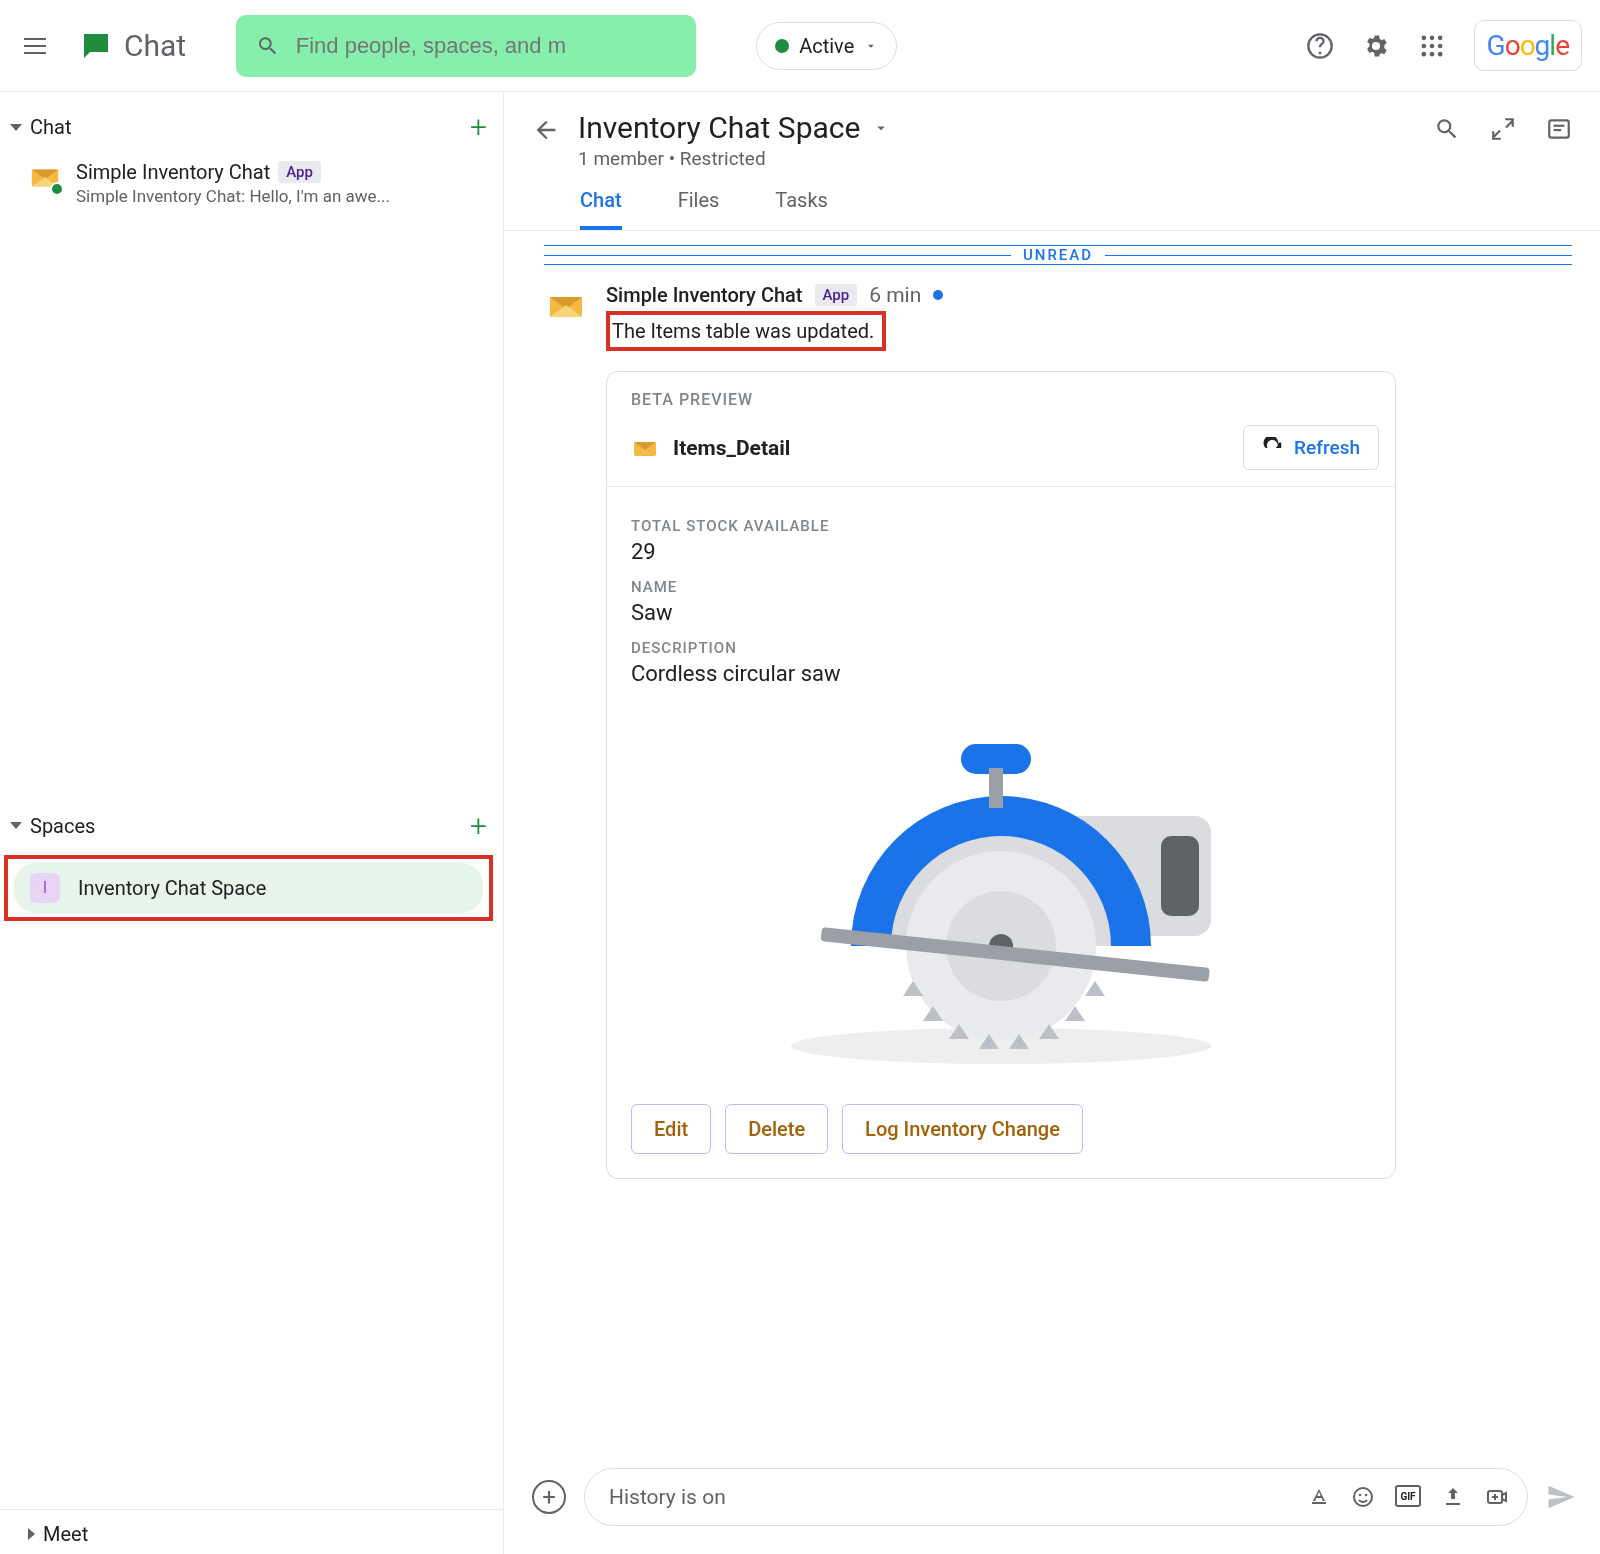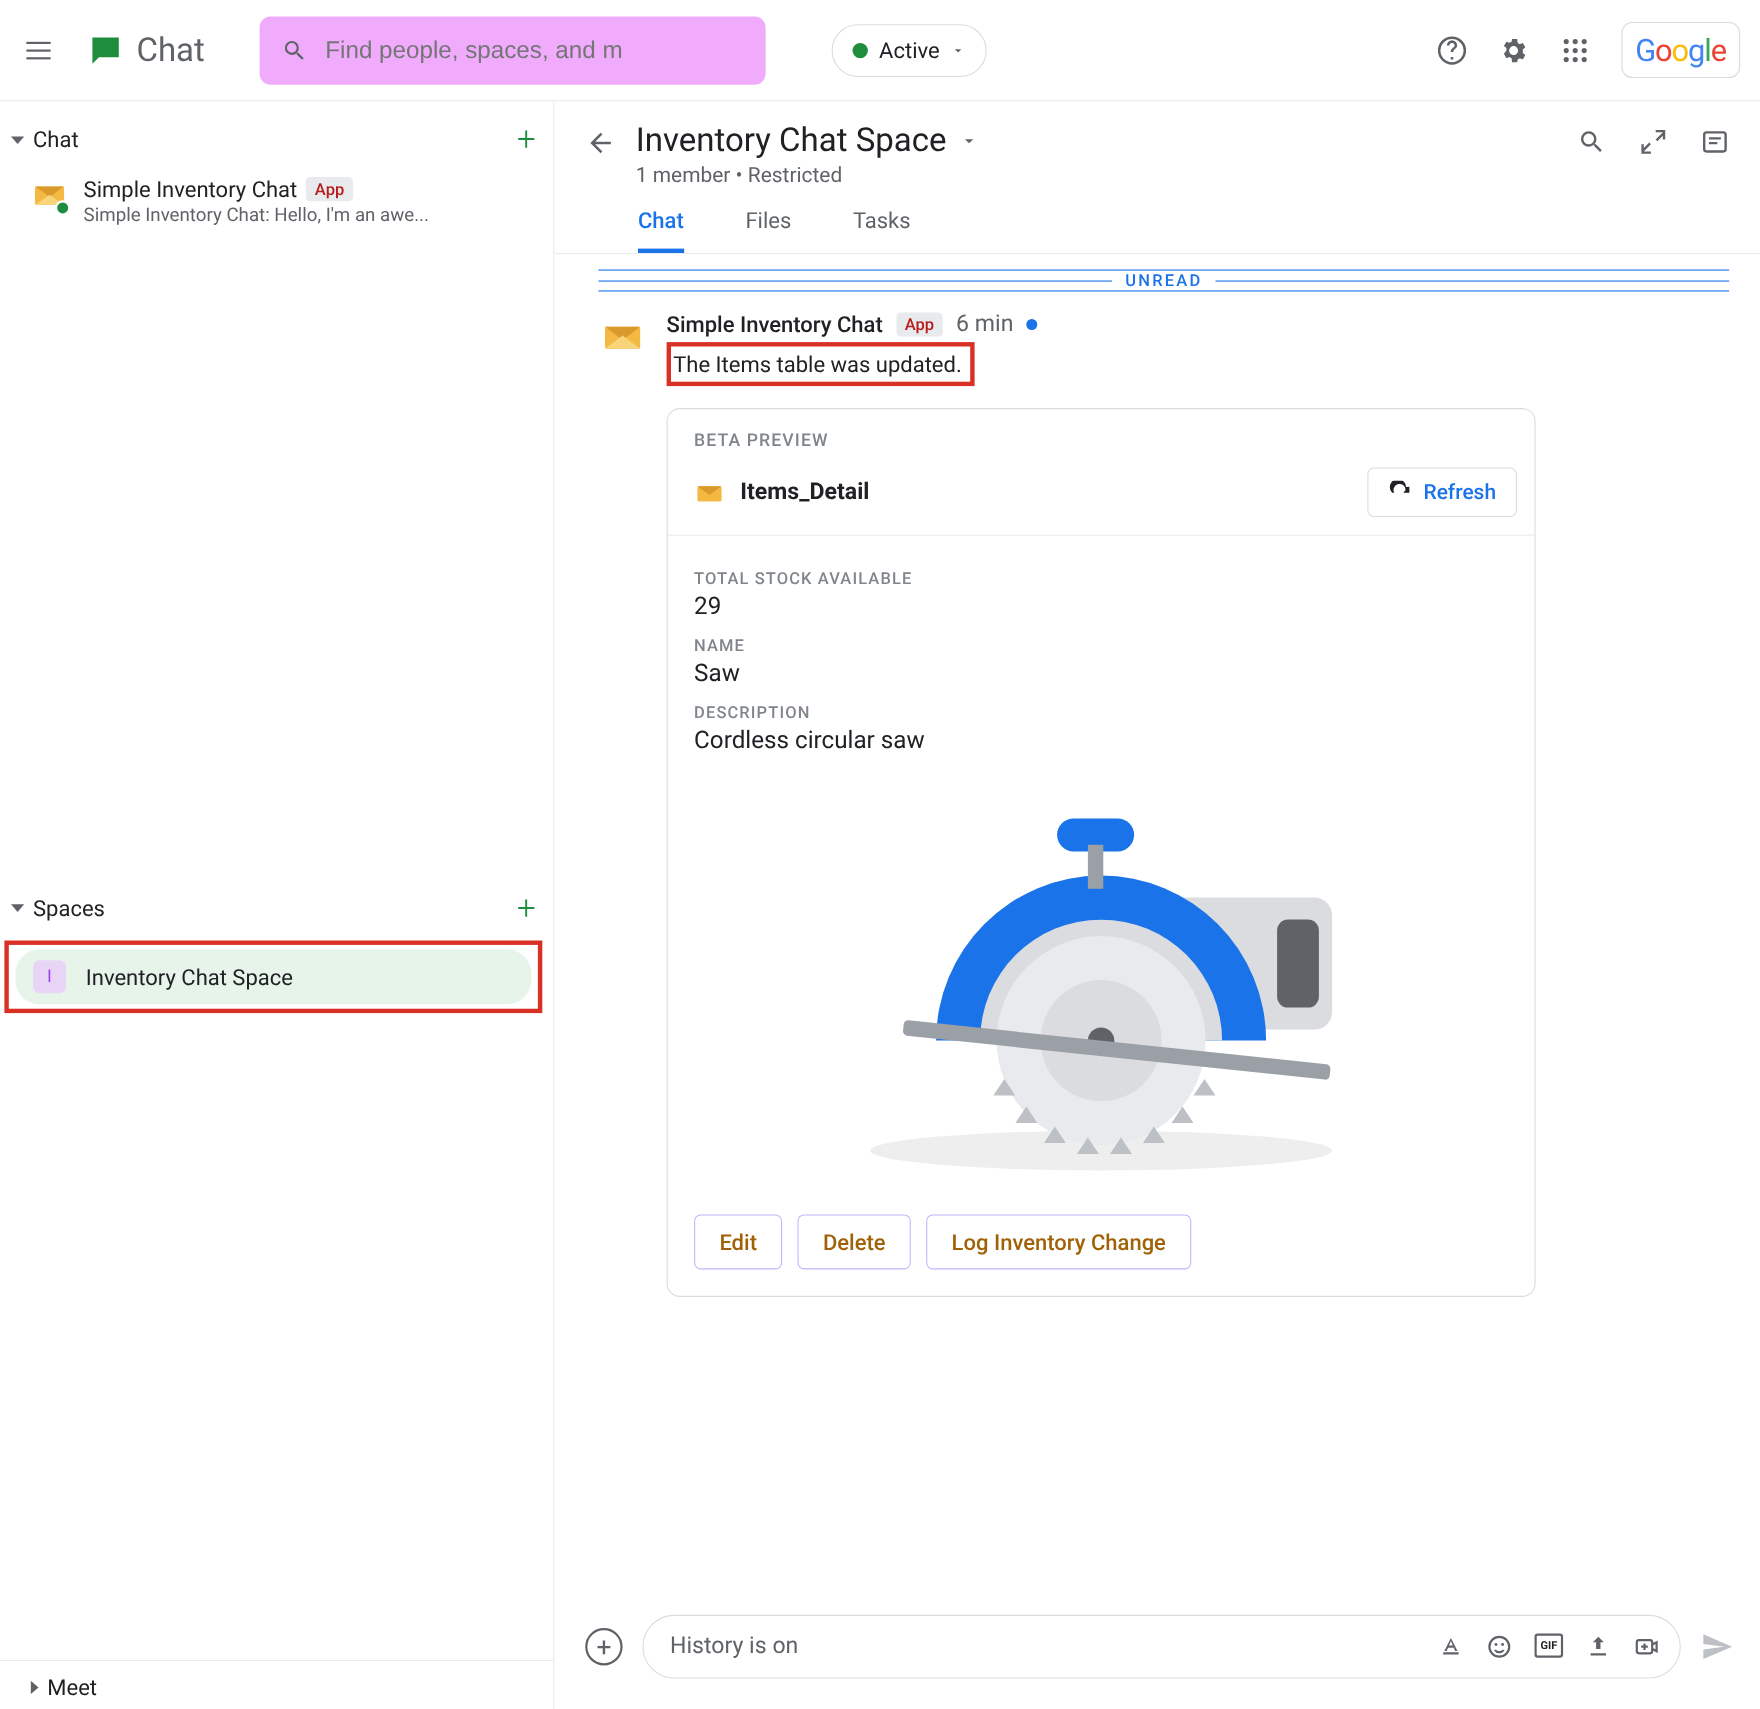--- a/index.html
+++ b/index.html
@@ -21,21 +21,21 @@
     gap: 10px;
   }
   .menu-icon { width: 24px; height: 24px; color:#5f6368; cursor:pointer; display:flex; flex-direction:column; justify-content:center; gap:5px; margin-right:20px;}
   .menu-icon span { display:block; height:2px; background:#5f6368; width:22px;}
   .chat-logo { display:flex; align-items:center; gap:10px; }
   .chat-logo-icon { width:36px; height:36px; color:#1e8e3e; }
   .chat-logo-text { font-size:30px; color:#5f6368; font-weight:400; }
   .search-box {
     flex: 0 0 460px;
     height: 62px;
-    background: #f0abfc;
+    background: #86efac;
     border-radius: 10px;
     display:flex;
     align-items:center;
     padding: 0 20px;
     gap: 16px;
     color:#5f6368;
     margin-left: 40px;
   }
   .search-box input {
     border:none; background:transparent; font-size:22px; color:#5f6368; width:100%; outline:none;
@@ -80,21 +80,21 @@
   .plus-icon { margin-left:auto; color:#1e8e3e; font-size:30px; font-weight:300; cursor:pointer; line-height:1; }
 
   .chat-item {
     display:flex; align-items:flex-start; padding:10px 16px 10px 28px; gap:14px; cursor:pointer;
   }
   .chat-avatar { width:34px; height:34px; position:relative;}
   .presence-dot { position:absolute; bottom:-2px; right:-2px; width:14px; height:14px; border-radius:50%; background:#1e8e3e; border:2px solid #fff;}
   .chat-item-body { flex:1; min-width:0; }
   .chat-item-title-row { display:flex; align-items:center; gap:8px; }
   .chat-item-title { font-size:20px; }
-  .app-badge { font-size:15px; background:#e8eaed; color:#b91c1c; padding:2px 8px; border-radius:4px; font-weight:500;}
+  .app-badge { font-size:15px; background:#e8eaed; color:#4c1d95; padding:2px 8px; border-radius:4px; font-weight:500;}
   .chat-item-preview { font-size:17px; color:#5f6368; white-space:nowrap; overflow:hidden; text-overflow:ellipsis; margin-top:2px;}
 
   .space-item-highlight {
     border: 4px solid #d93025;
     margin: 6px 10px 6px 4px;
     padding: 4px 6px 4px 6px;
   }
   .space-item {
     display:flex; align-items:center; gap:18px;
     background:#e6f4ea;

